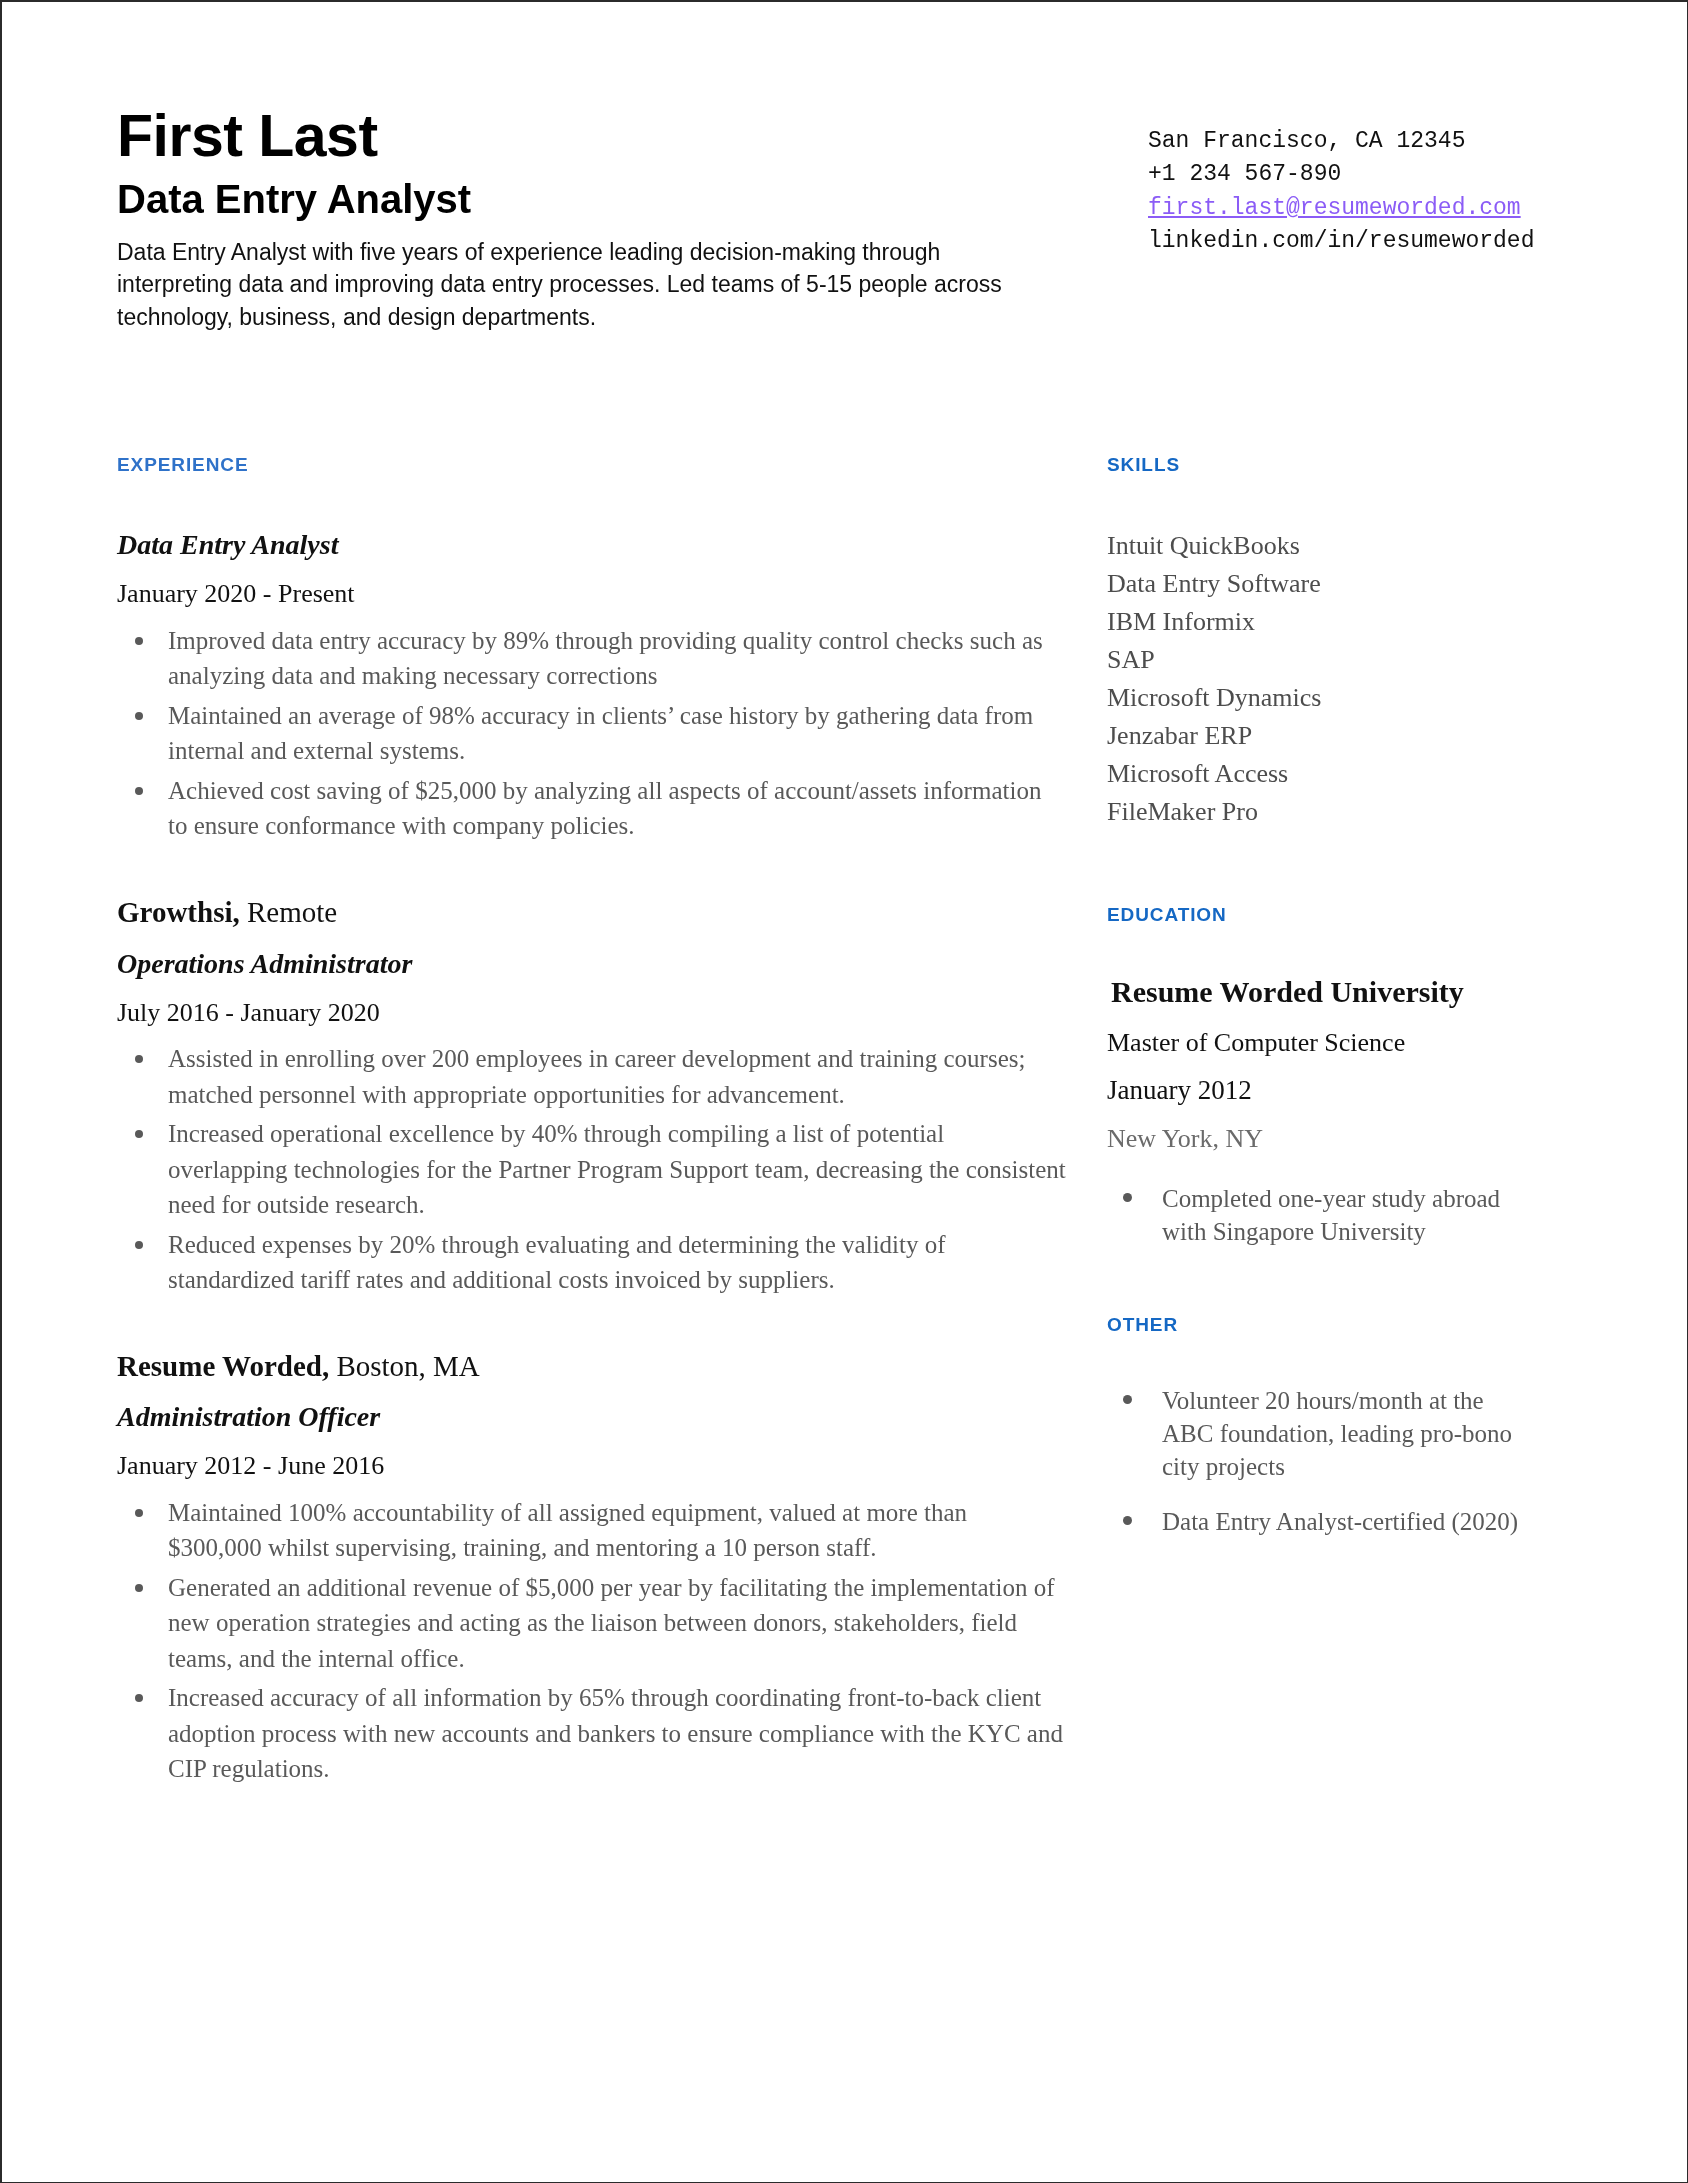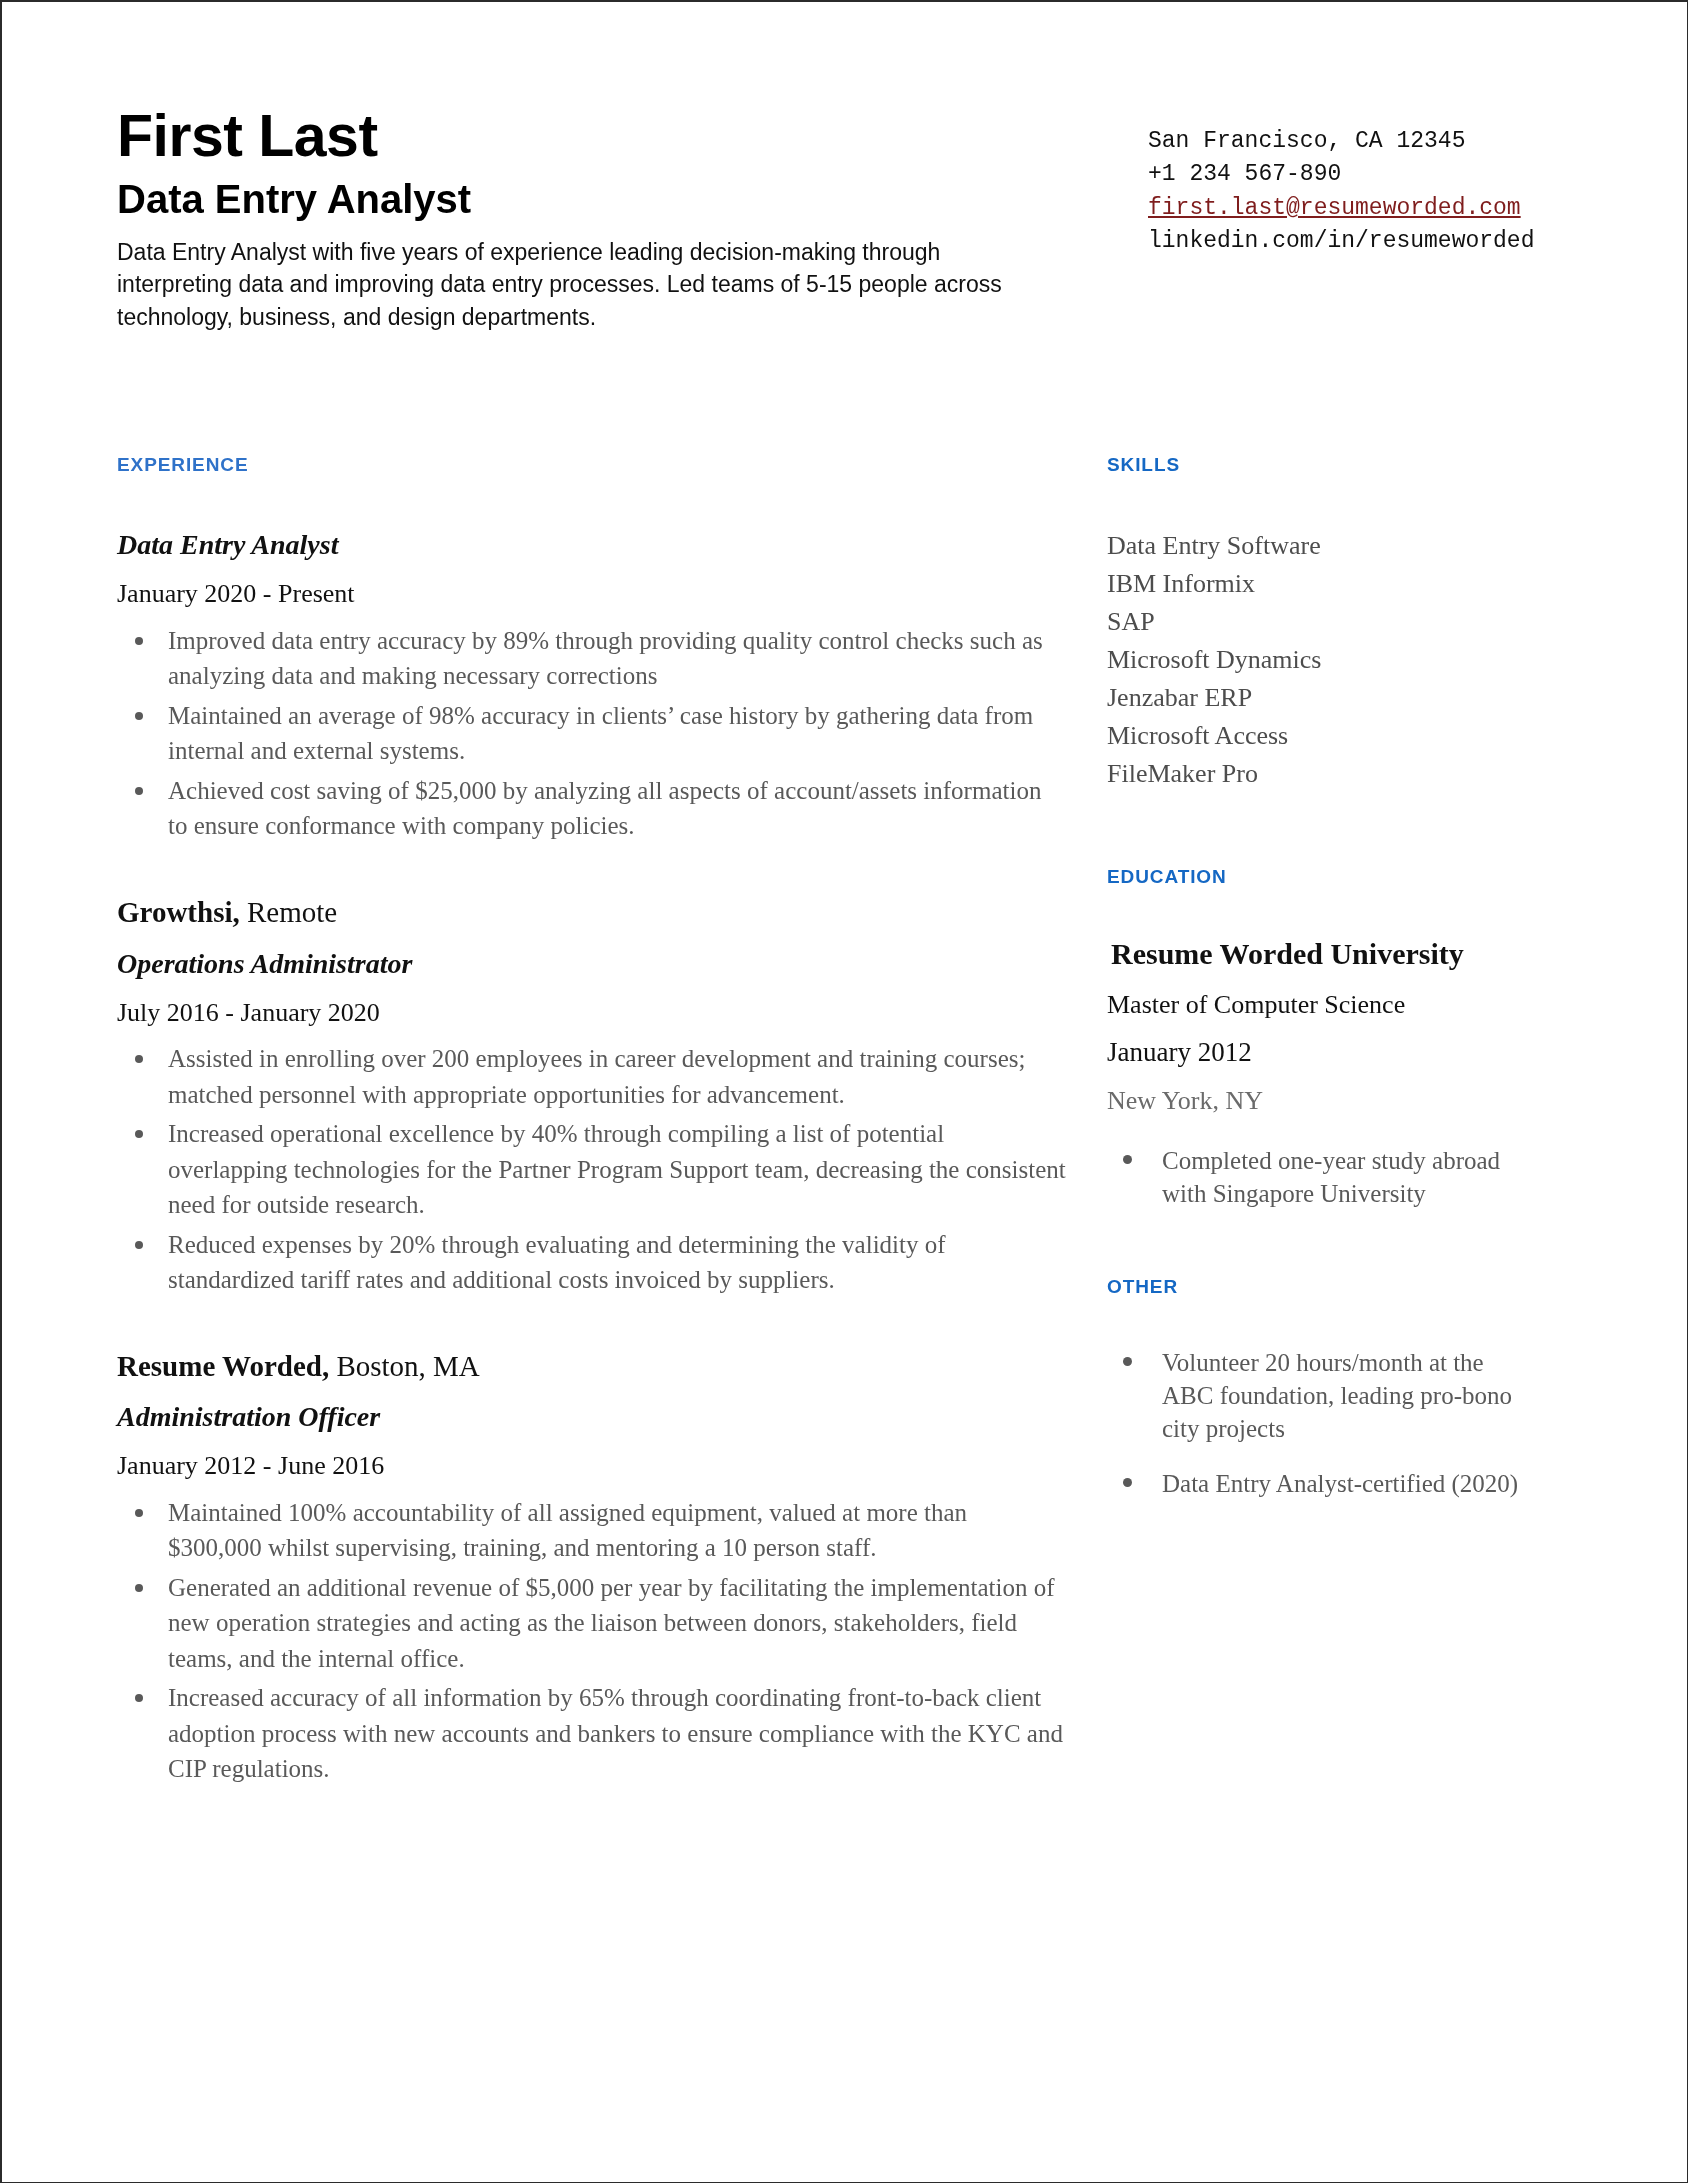--- a/index.html
+++ b/index.html
@@ -68,21 +68,21 @@
   .header-right {
     width: 416px;
     padding-top: 20px;
     font-family: "Liberation Sans", sans-serif;
     font-size: 23px;
     line-height: 1.45;
     color: #111111;
   }
   .contact-line { white-space: nowrap; font-family: Liberation Mono, monospace; }
   .contact-link {
-    color: #7f1d1d;
+    color: #8b5cf6;
     text-decoration: underline;
   }
 
   
   .columns {
     display: flex;
     margin-top: 121px;
   }
   .col-main {
     width: 990px;
@@ -296,20 +296,21 @@
             <li>Generated an additional revenue of $5,000 per year by facilitating the implementation of new operation strategies and acting as the liaison between donors, stakeholders, field teams, and the internal office.</li>
             <li>Increased accuracy of all information by 65% through coordinating front-to-back client adoption process with new accounts and bankers to ensure compliance with the KYC and CIP regulations.</li>
           </ul>
         </div>
       </div>
 
       <div class="col-side">
 
         <div class="section-head blue-strong">SKILLS</div>
         <ul class="skills-list">
+          <li>Intuit QuickBooks</li>
           <li>Data Entry Software</li>
           <li>IBM Informix</li>
           <li>SAP</li>
           <li>Microsoft Dynamics</li>
           <li>Jenzabar ERP</li>
           <li>Microsoft Access</li>
           <li>FileMaker Pro</li>
         </ul>
 
         <div class="section-head blue-strong education">EDUCATION</div>

